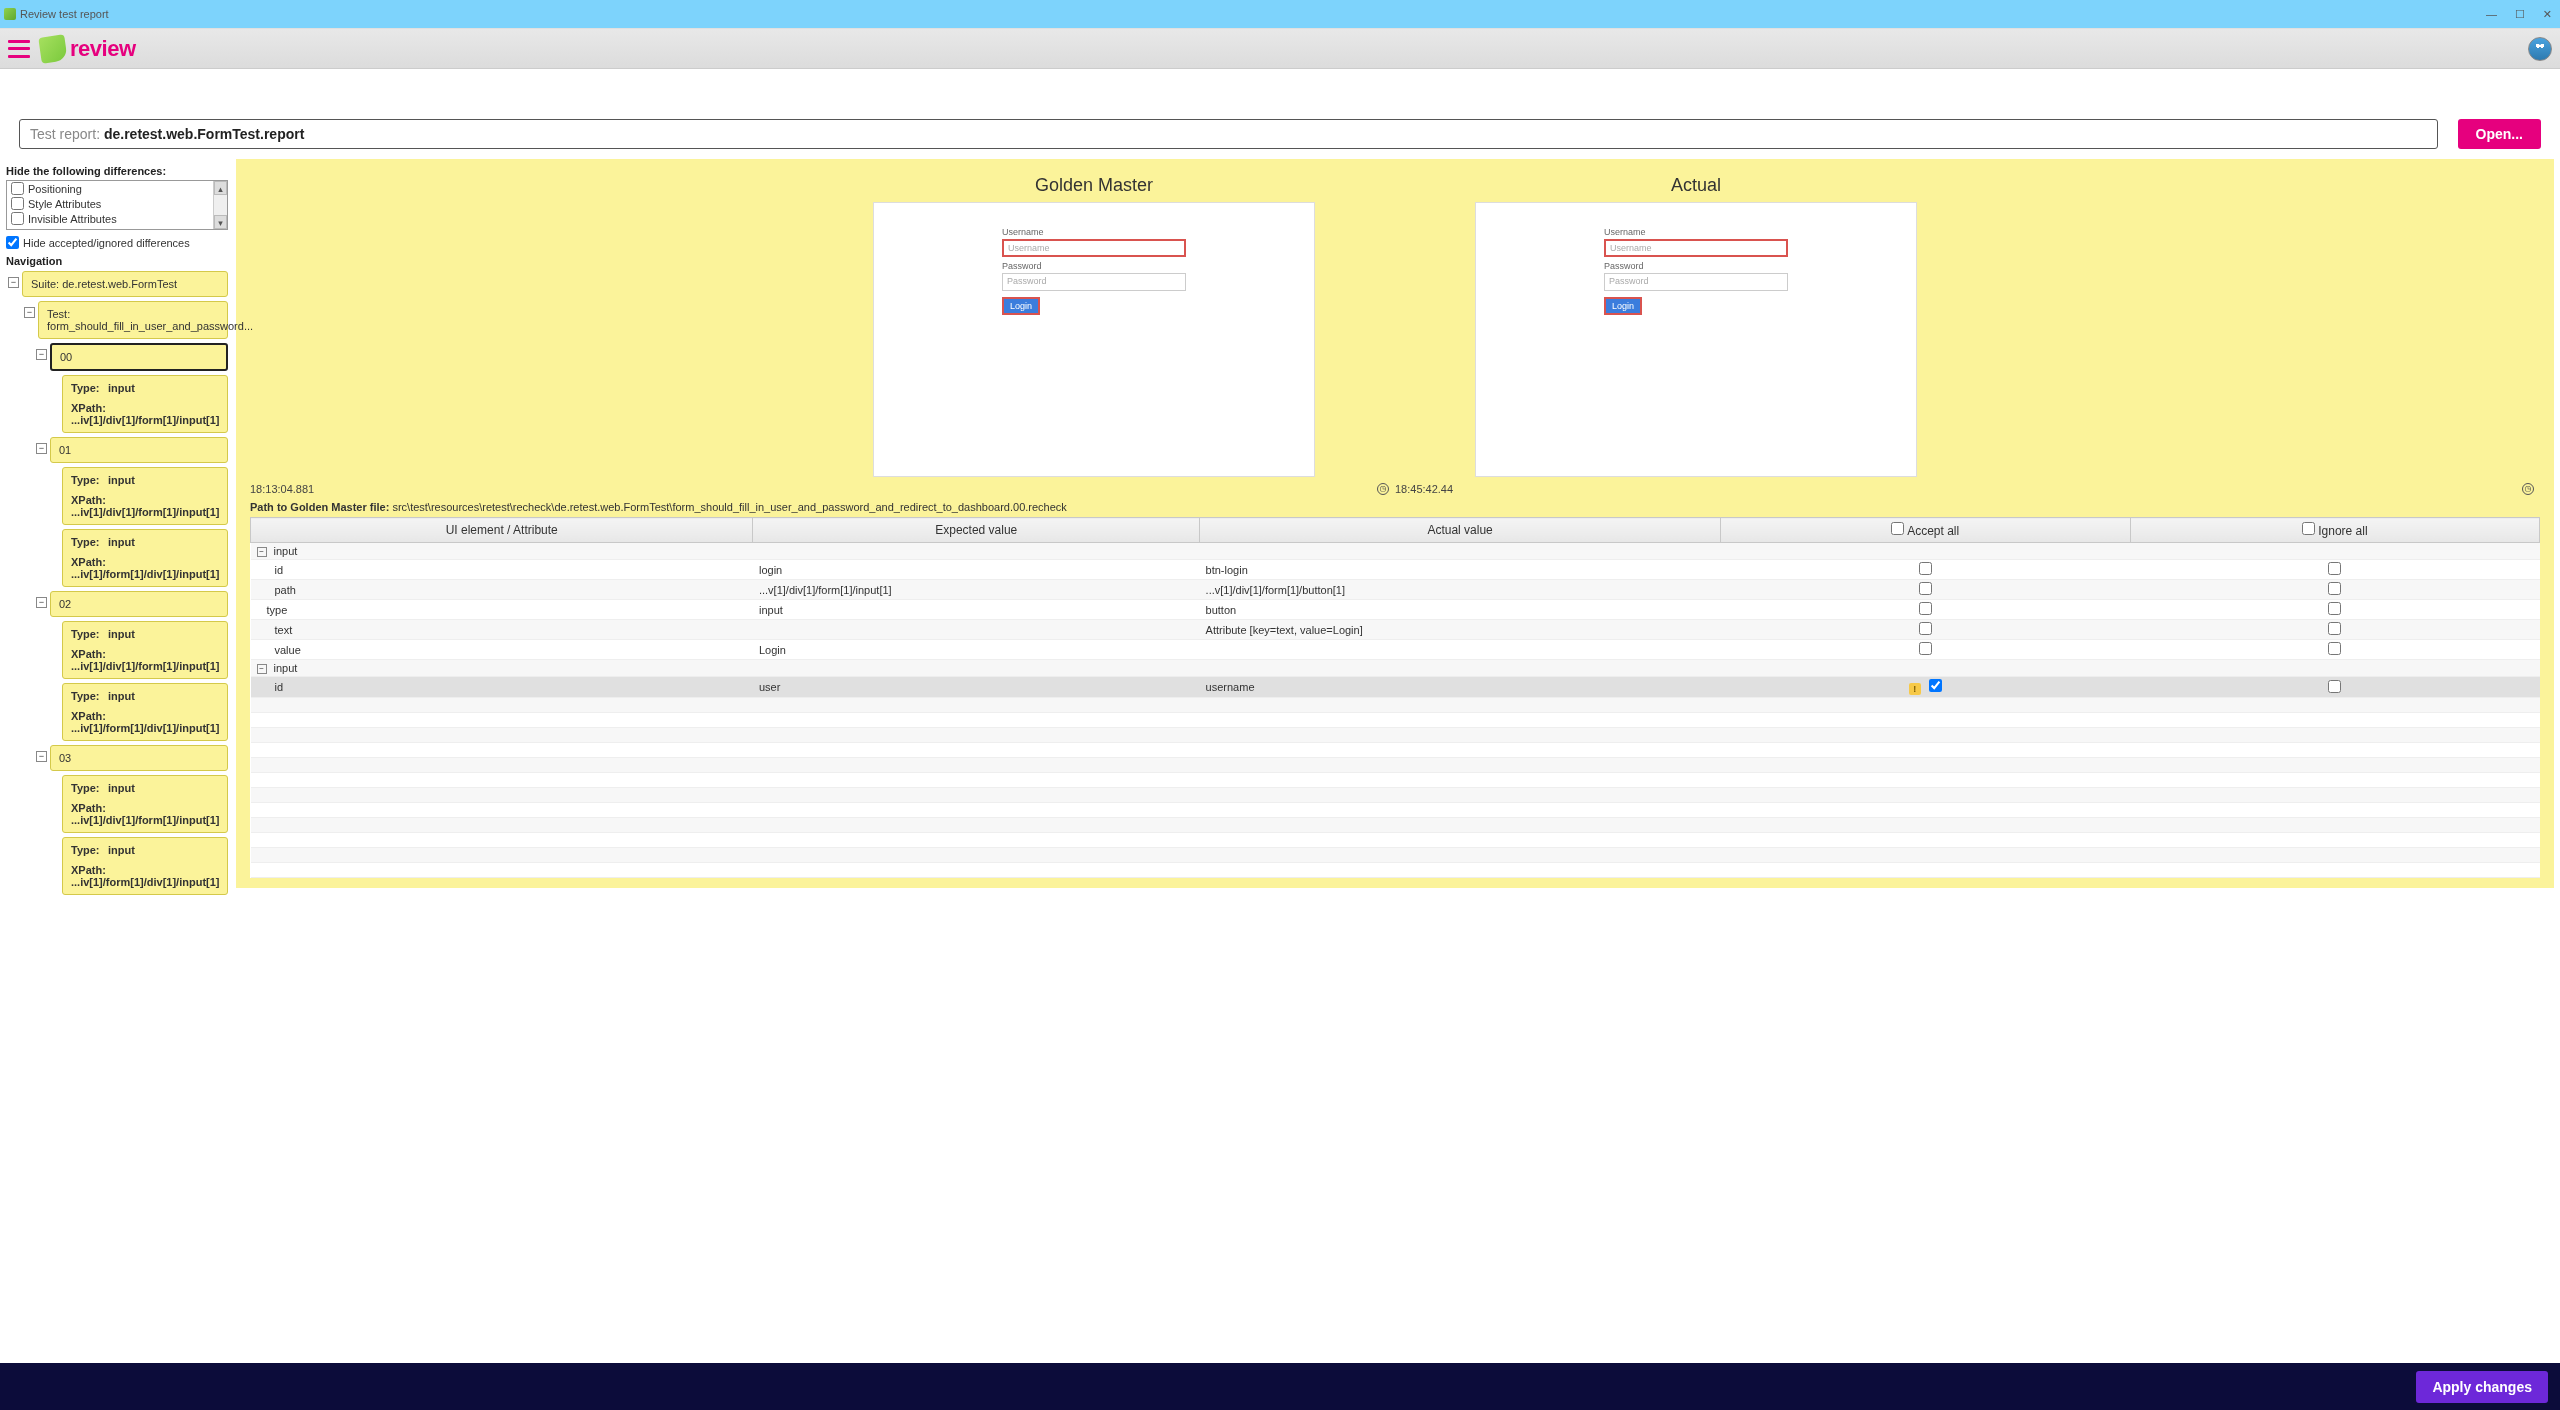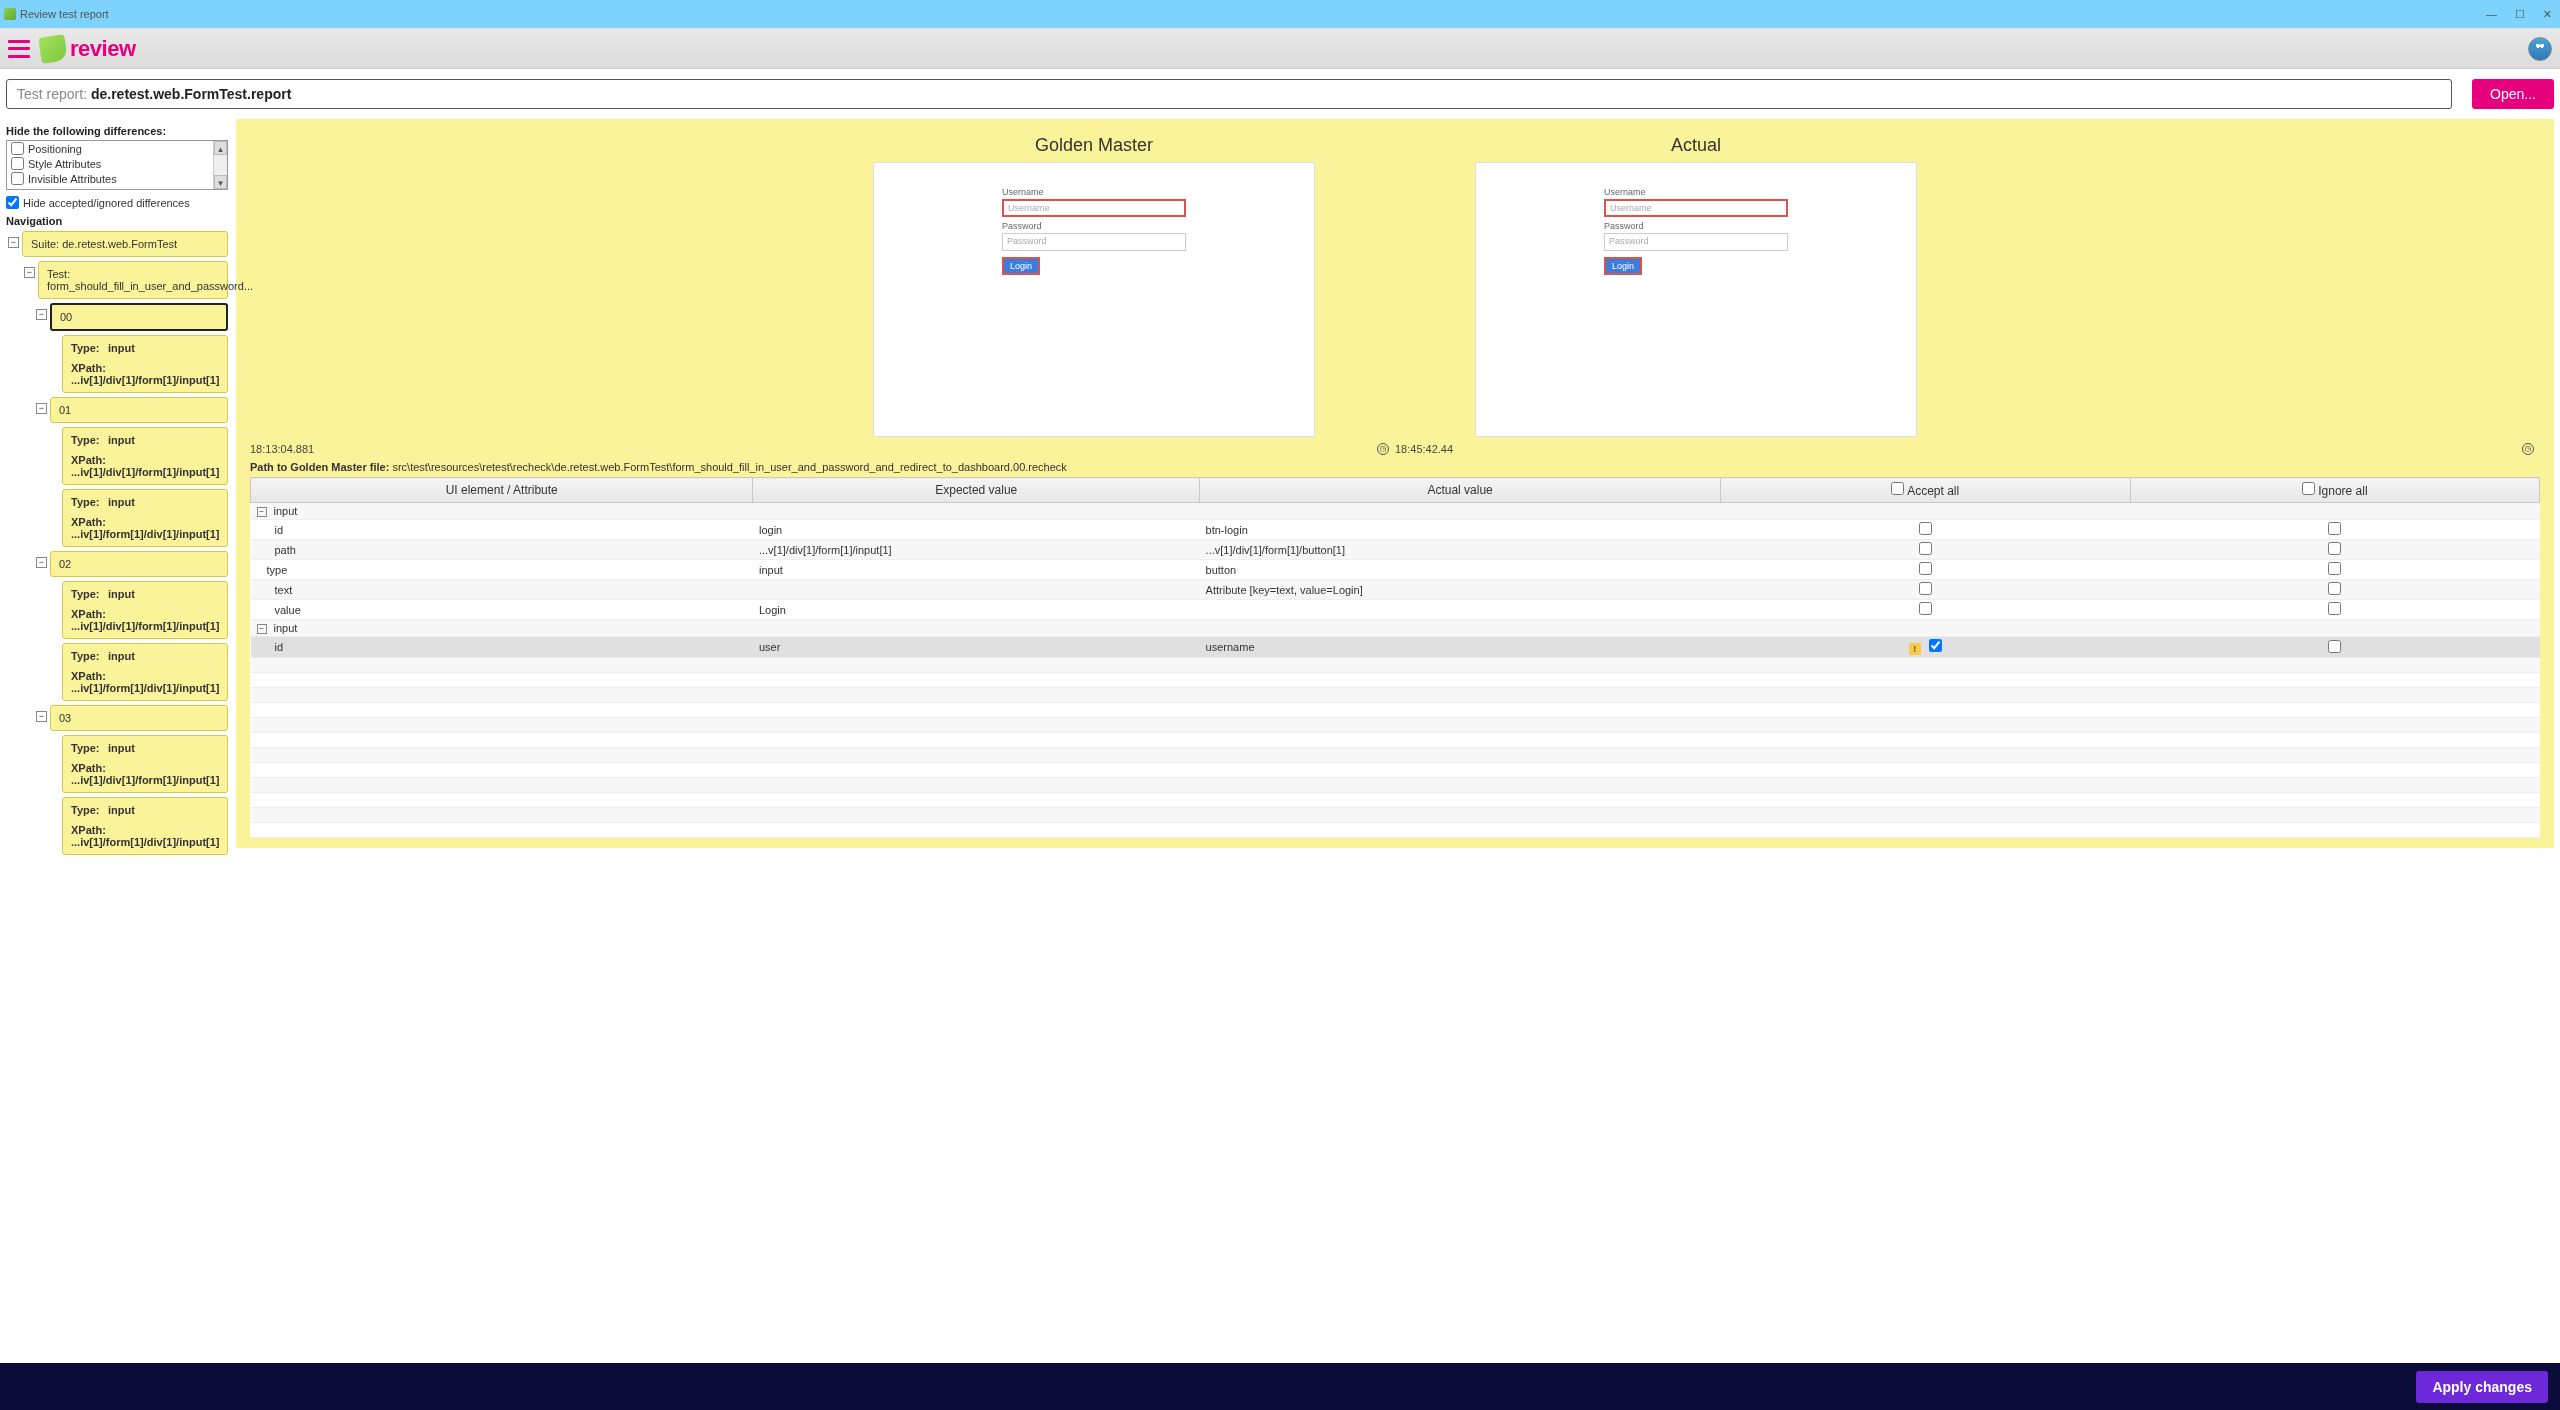--- a/index.html
+++ b/index.html
@@ -13,25 +13,25 @@
 
 .topbar { height: 40px; background: linear-gradient(#e8e8e8,#dcdcdc); display: flex; align-items: center; padding: 0 8px; border-bottom: 1px solid #ccc; }
 .hamburger { width: 22px; height: 18px; display: flex; flex-direction: column; justify-content: space-between; margin-right: 10px; cursor: pointer; }
 .hamburger div { height: 3px; background: #e6007e; border-radius: 1px; }
 .logo { display: flex; align-items: center; }
 .logo-mark { width: 26px; height: 26px; background: linear-gradient(135deg,#a6e05f,#7ac93c); border-radius: 4px 4px 12px 4px; margin-right: 4px; position: relative; transform: rotate(-8deg); }
 .logo-text { font-size: 22px; font-weight: 600; color: #e6007e; letter-spacing: -0.5px; }
 .topbar .spacer { flex: 1; }
 .avatar { width: 24px; height: 24px; border-radius: 50%; background: radial-gradient(circle at 40% 35%, #fff 0 10%, transparent 11%), radial-gradient(circle at 60% 35%, #fff 0 10%, transparent 11%), linear-gradient(#4aa3df,#2d7ab0); border: 1px solid #888; }
 
-.reportbar { padding: 10px 6px; display: flex; gap: 20px; }
+.reportbar { padding: 10px 19px; display: flex; gap: 20px; margin-top: 40px; }
 .reportfield { flex: 1; border: 1px solid #555; border-radius: 3px; padding: 6px 10px; background: #fff; font-size: 14px; }
 .reportfield .label { color: #888; }
 .reportfield .value { font-weight: 700; color: #222; }
-.btn-open { background: #e6007e; color: #fff; border: none; border-radius: 3px; padding: 0 18px; font-size: 14px; font-weight: 400; cursor: pointer; }
+.btn-open { background: #e6007e; color: #fff; border: none; border-radius: 3px; padding: 0 18px; font-size: 14px; font-weight: 700; cursor: pointer; }
 
 .content { display: flex; padding: 0 6px; gap: 8px; align-items: flex-start; }
 
 .sidebar { width: 222px; flex-shrink: 0; font-size: 11px; }
 .side-label { font-weight: 700; color: #222; margin: 6px 0 3px; }
 .filterbox { border: 1px solid #999; background: #fff; height: 50px; overflow: hidden; position: relative; display: flex; }
 .filterlist { flex: 1; overflow: hidden; }
 .filterlist .opt { padding: 1px 4px; display: flex; align-items: center; gap: 4px; }
 .filterlist .opt input { margin: 0; }
 .scrollcol { width: 14px; background: #efefef; display: flex; flex-direction: column; border-left: 1px solid #ccc; }

